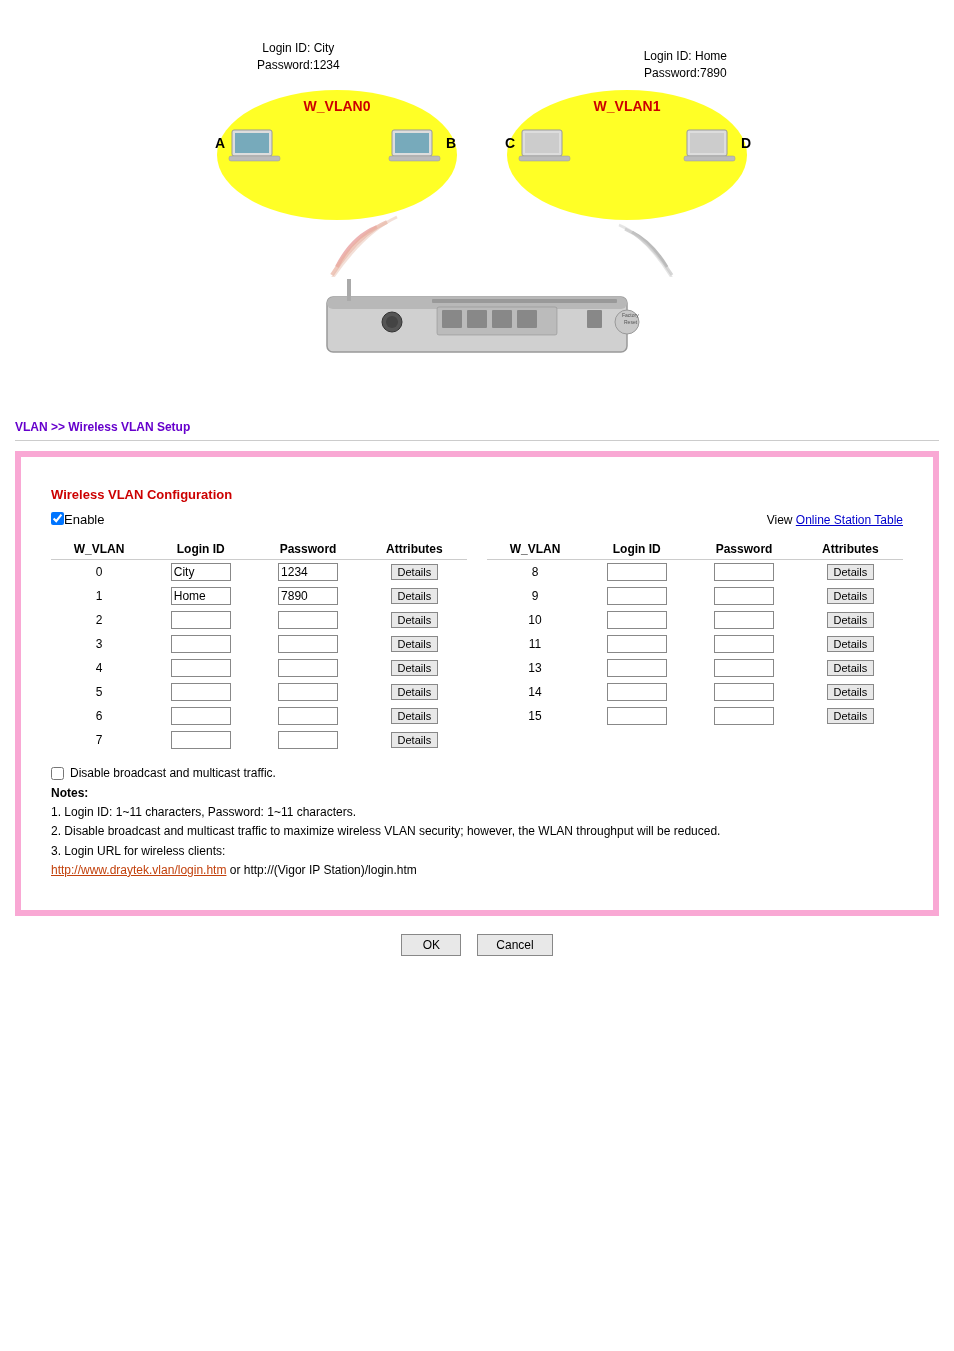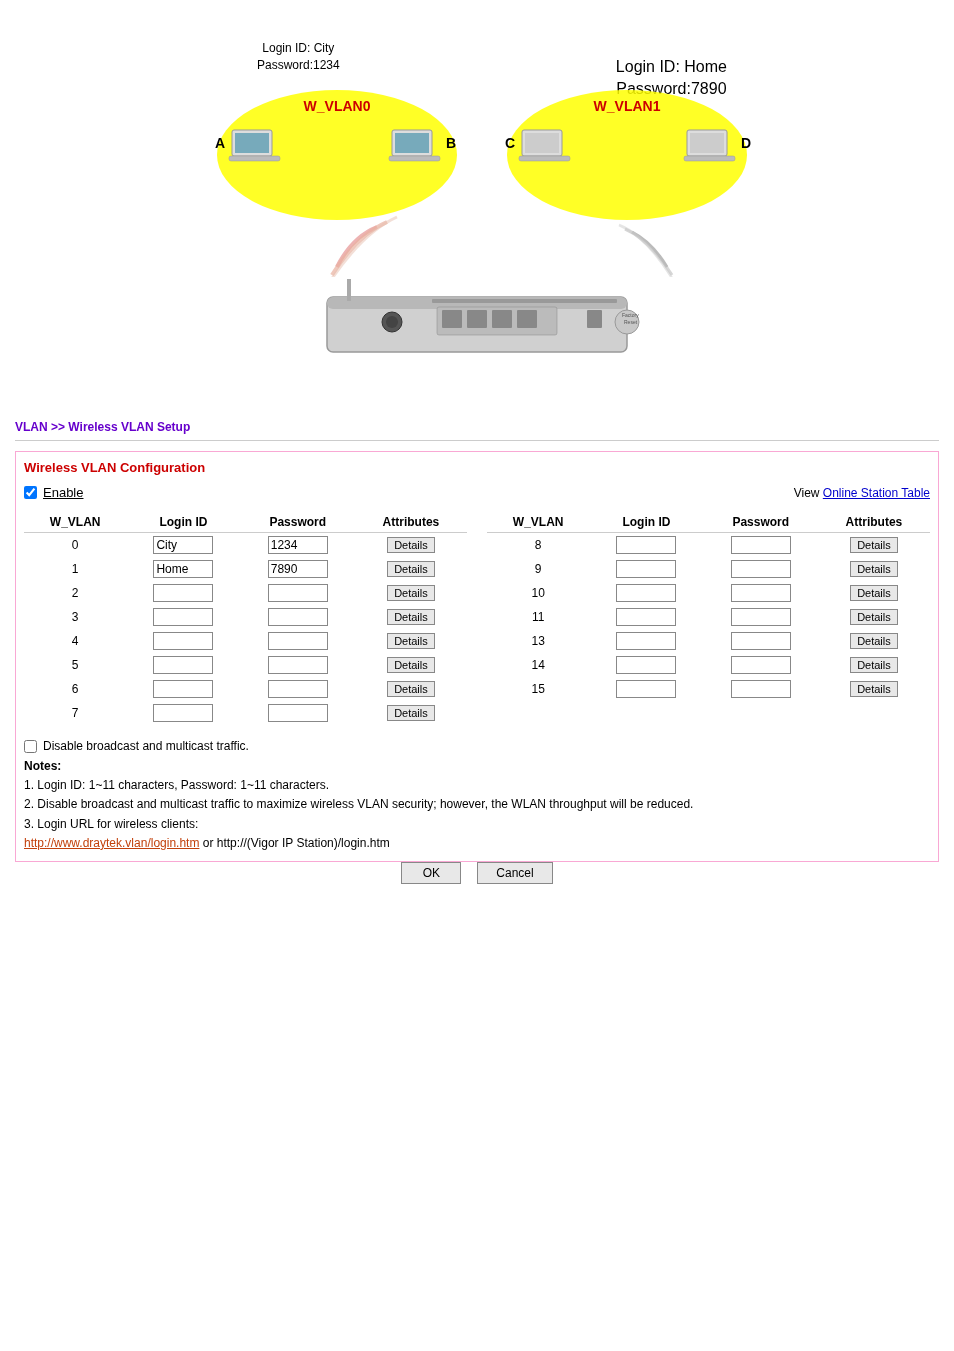--- a/index.html
+++ b/index.html
@@ -33,24 +33,24 @@
     .login-label-left {
       position: absolute;
       top: 0;
       left: 60px;
       text-align: center;
       font-size: 12px;
       line-height: 1.4;
     }
     .login-label-right {
       position: absolute;
-      top: 16px;
+      top: 8px;
       right: 30px;
       text-align: center;
-      font-size: 16px;
+      font-size: 12px;
       line-height: 1.4;
     }
 
     
     .vlan-group-left {
       position: absolute;
       top: 50px;
       left: 20px;
       width: 240px;
       height: 130px;
@@ -116,44 +116,42 @@
     .breadcrumb {
       color: #6600cc;
       font-size: 12px;
       font-weight: bold;
       margin-bottom: 10px;
       padding-bottom: 6px;
       border-bottom: 1px solid #ccc;
     }
 
     .config-box {
-      border: 1px solid #f9a8d4;
-      padding: 8px;
+      border: 6px solid #f9a8d4;
+      padding: 30px;
       background: #fff;
     }
 
     .config-title {
       color: #cc0000;
       font-weight: bold;
       font-size: 13px;
       margin-bottom: 10px;
     }
 
     .enable-row {
       display: flex;
       align-items: center;
       justify-content: space-between;
       margin-bottom: 12px;
     }
 
     .enable-left {
       display: flex;
-      align-items: center;
-      gap: 6px;
-      text-decoration: underline;
+      align-items: flex-start;
     }
 
     .view-link {
       font-size: 12px;
       color: #000;
     }
     .view-link a {
       color: #0000cc;
       text-decoration: underline;
     }
@@ -227,20 +225,21 @@
     .notes-section .note-link {
       color: #c2410c;
       text-decoration: underline;
     }
 
     
     .action-buttons {
       display: flex;
       justify-content: center;
       gap: 16px;
+      margin-top: 18px;
       align-items: flex-end;
     }
 
     .action-btn {
       font-size: 12px;
       padding: 3px 18px;
       border: 1px solid #888;
       background: #e8e8e8;
       cursor: pointer;
       min-width: 60px;

